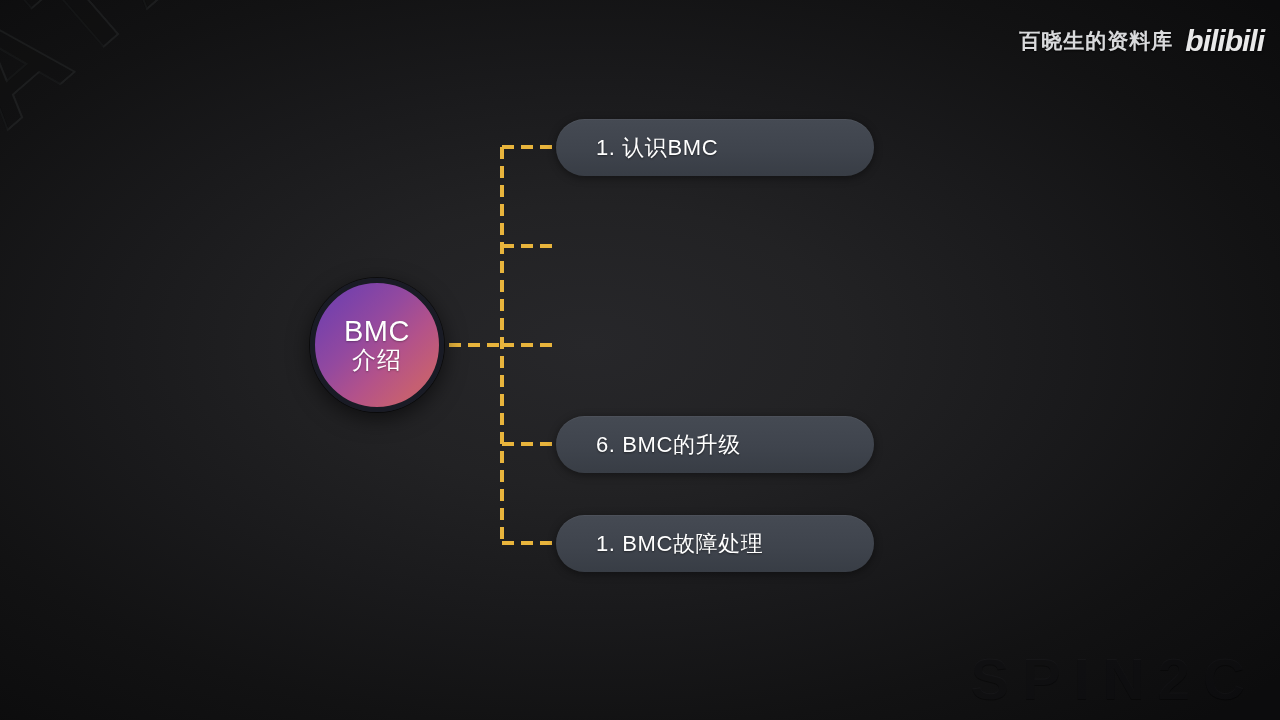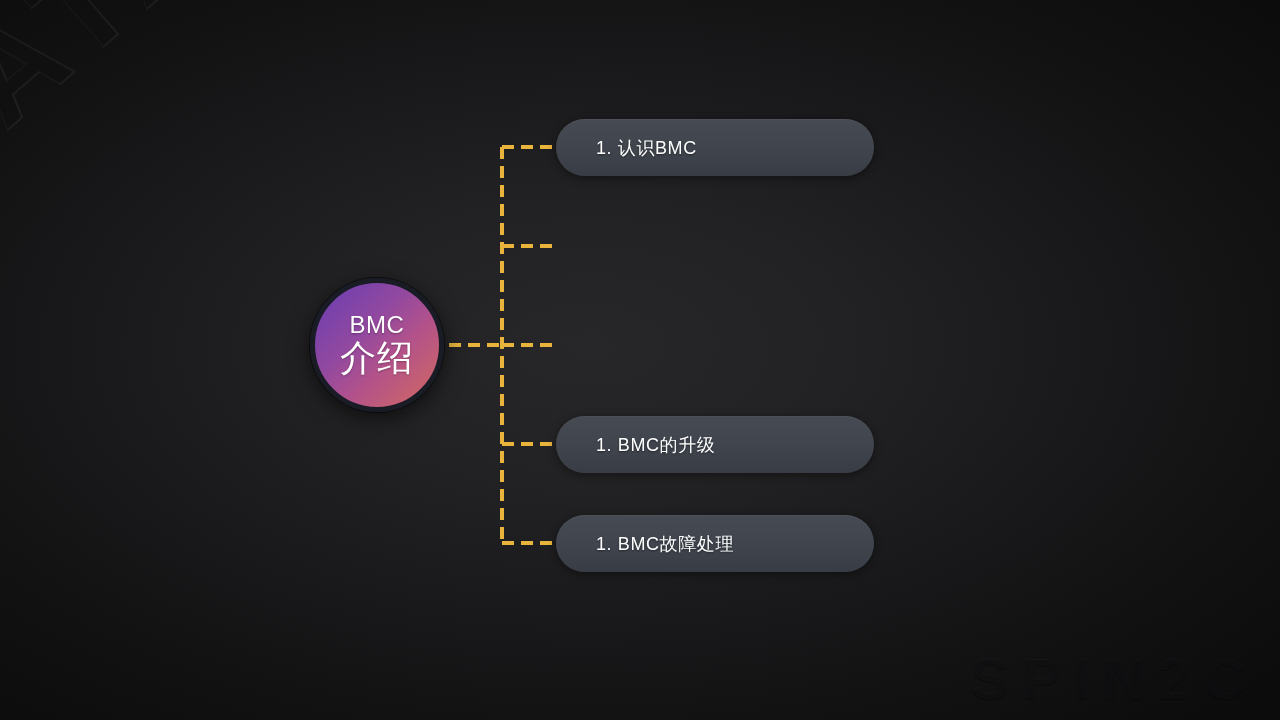--- a/index.html
+++ b/index.html
@@ -108,28 +108,28 @@
     border:5px solid #191b25;
     display:flex;
     flex-direction:column;
     align-items:center;
     justify-content:center;
     box-shadow:
       0 0 0 1px rgba(0,0,0,0.55),
       0 6px 22px rgba(0,0,0,0.6);
   }
   .node-circle .cl1 {
-    font-size:24px;
+    font-size:29px;
     color:#ffffff;
     line-height:1.06;
     letter-spacing:0.5px;
     text-shadow:0 1px 2px rgba(0,0,0,0.30);
   }
   .node-circle .cl2 {
-    font-size:36px;
+    font-size:24px;
     color:#ffffff;
     line-height:1.12;
     letter-spacing:1px;
     text-shadow:0 1px 2px rgba(0,0,0,0.30);
   }
 
   
   .pill {
     position:absolute;
     left:556px;
@@ -138,41 +138,45 @@
     border-radius:29px;
     background:linear-gradient(180deg,#454a53 0%,#3f444d 55%,#383d45 100%);
     display:flex;
     align-items:center;
     box-shadow:
       0 2px 9px rgba(0,0,0,0.42),
       inset 0 1px 0 rgba(255,255,255,0.045);
   }
   .pill-label {
     padding-left:40px;
-    font-size:18px;
+    font-size:22px;
     color:#ffffff;
     letter-spacing:0.6px;
     white-space:nowrap;
     text-shadow:0 1px 2px rgba(0,0,0,0.45);
   }
 
   .p0 { top:119px; }
   .p1 { top:218px; }
   .p2 { top:317px; }
   .p3 { top:416px; }
   .p4 { top:515px; }
 </style>
 </head>
 <body>
 
 <div id="stage">
 
   <div class="wm-diag">DATA CENTER</div>
   <div class="wm-corner">SPIN2C</div>
 
+  <div class="brand">
+    <span class="brand-name">百晓生的资料库</span>
+    <span class="brand-logo">bilibili</span>
+  </div>
 
   <svg id="connectors" viewBox="0 0 1280 720" xmlns="http://www.w3.org/2000/svg">
     <g id="conn-group" fill="none" stroke="#e8b43c" stroke-width="4" stroke-dasharray="12 7" stroke-linecap="butt">
         <line x1="502" y1="147" x2="502" y2="543"></line>
         <line x1="449" y1="345" x2="502" y2="345"></line>
         <line x1="502" y1="147" x2="556" y2="147"></line>
         <line x1="502" y1="246" x2="556" y2="246"></line>
         <line x1="502" y1="345" x2="556" y2="345"></line>
         <line x1="502" y1="444" x2="556" y2="444"></line>
         <line x1="502" y1="543" x2="556" y2="543"></line>
@@ -181,19 +185,19 @@
 
   <div class="node-circle">
     <span class="cl1">BMC</span>
     <span class="cl2">介绍</span>
   </div>
 
   <div class="pill p0">
     <span class="pill-label">1. 认识BMC</span>
   </div>
   <div class="pill p3">
-    <span class="pill-label">1. BMC的升级</span>
+    <span class="pill-label">6. BMC的升级</span>
   </div>
   <div class="pill p4">
     <span class="pill-label">1. BMC故障处理</span>
   </div>
 
 </div>
 
 </body></html>

